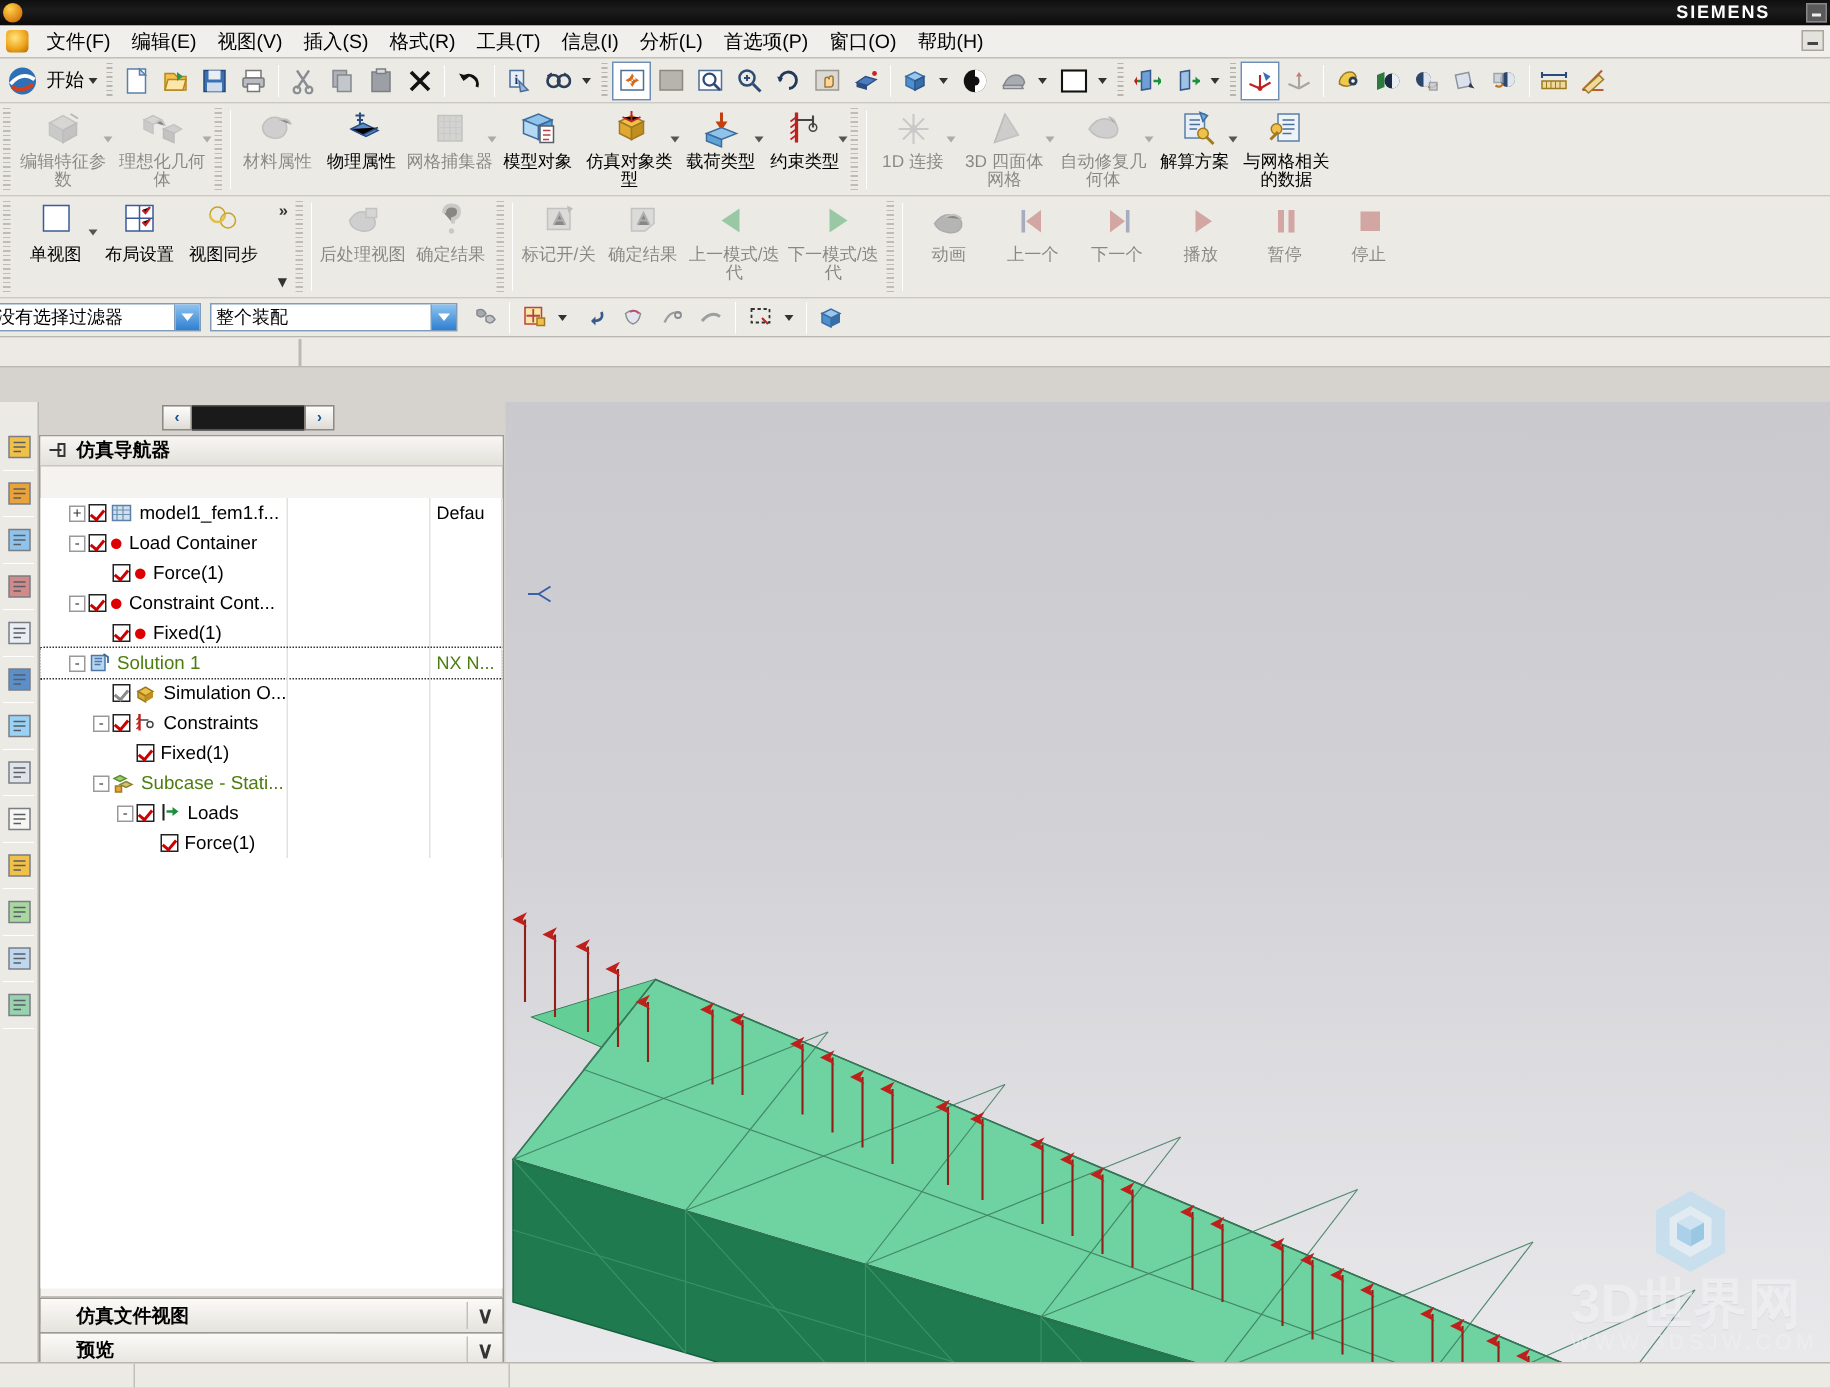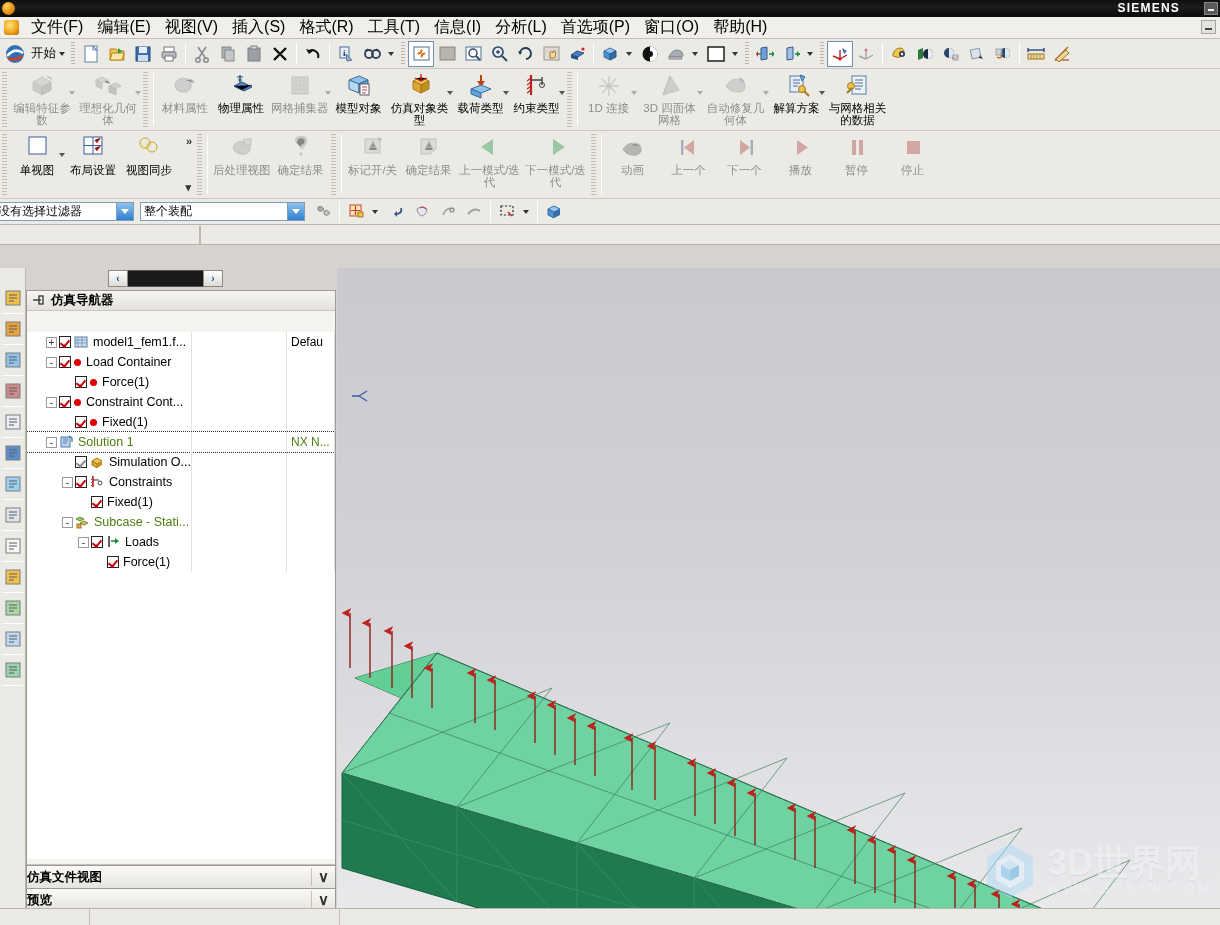--- a/index.html
+++ b/index.html
@@ -25,21 +25,21 @@
   .twin-btns i { display:block; width:14px; height:13px; background:#5a5a5a;
     border:1px solid #888; position:relative; }
   .twin-btns i::after { content:""; position:absolute; left:3px; right:3px; bottom:3px;
     height:2px; background:#eee; }
 
   
   .menubar { height:22px; background:#f0efeb; display:flex; align-items:center;
     border-bottom:1px solid #c2bfb8; padding-left:2px; position:relative; }
   .menubar .mlogo { width:15px; height:15px; margin:0 5px 0 2px; border-radius:3px;
     background:radial-gradient(circle at 40% 35%,#ffe680,#f0a51e 55%,#b06a00); flex:0 0 auto;}
-  .menu-item { padding:2px 7px; font-size:16px; white-space:nowrap; cursor:default; }
+  .menu-item { padding:2px 7px; font-size:13px; white-space:nowrap; cursor:default; }
   .mright { position:absolute; right:4px; top:3px; display:flex; gap:3px; }
   .mright i { width:15px;height:14px;background:#e4e2dc;border:1px solid #a9a69f;
     display:block; position:relative;}
   .mright i::after{content:"";position:absolute;left:3px;right:3px;bottom:3px;height:2px;background:#444;}
 
   
   .tb1 { height:30px; background:#eceae4; display:flex; align-items:center;
     border-bottom:1px solid #cbc8c1; padding-left:2px; }
   .tb-ico { width:26px; height:26px; display:flex; align-items:center; justify-content:center;
     position:relative; flex:0 0 auto; }
@@ -130,29 +130,29 @@
   .hsbtn { width:16px;height:15px;background:linear-gradient(to bottom,#fdfdfd,#dfdcd6);
     border:1px solid #8d8a84; display:flex;align-items:center;justify-content:center;
     font-size:10px;color:#16528c;font-weight:bold;}
   .hsthumb { height:15px; background:linear-gradient(to bottom,#cfe4fa,#8cc0ee);
     border:1px solid #5b93c9; margin:0 1px; }
   .splitter { position:absolute; left:26px; top:616px; width:310px; height:10px; }
   .splitter::before { content:""; position:absolute; left:110px; top:3px; width:90px; height:5px;
     background:linear-gradient(to bottom,#f2f1ed,#d2cfc8); border:1px solid #aeaba4; }
   .collpanel { height:24px; background:linear-gradient(to bottom,#fbfaf7,#e5e3dd);
     border:1px solid #9c9a94; display:flex; align-items:center; font-weight:bold;
-    font-size:12.5px; padding-left:0; margin-top:-1px; }
+    font-size:12.5px; padding-left:24px; margin-top:-1px; }
   .collpanel .v { margin-left:auto; width:24px; text-align:center; font-size:15px;
      border-left:1px solid #c4c1ba; color:#333; }
 
   
   .viewport { position:absolute; left:337px; top:0; width:883px; height:640px;
      background:linear-gradient(to bottom,#c9c9ce 0%,#d2d2d6 45%,#e9e9ec 100%); overflow:hidden; }
   .wm { position:absolute; right:8px; bottom:6px; display:flex; align-items:center;
-     opacity:.55; pointer-events:none; }
+     opacity:.55; pointer-events:none;flex-direction:column; }
   .wm-txt { display:flex; flex-direction:column; margin-left:6px; }
   .wm-main { font-size:36px; font-weight:bold; color:#f3f3f5; line-height:34px;
     text-shadow:0 1px 0 #cfcfd4; }
   .wm-sub { font-size:14px; letter-spacing:3px; color:#f1f1f4; }
 
   
   .bottombar { position:absolute; left:0; top:908px; width:1220px; height:17px;
     background:#eceae4; border-top:1px solid #b9b6af; display:flex; }
   .bb-seg { border-right:1px solid #c3c0b9; height:17px; }
 </style>

